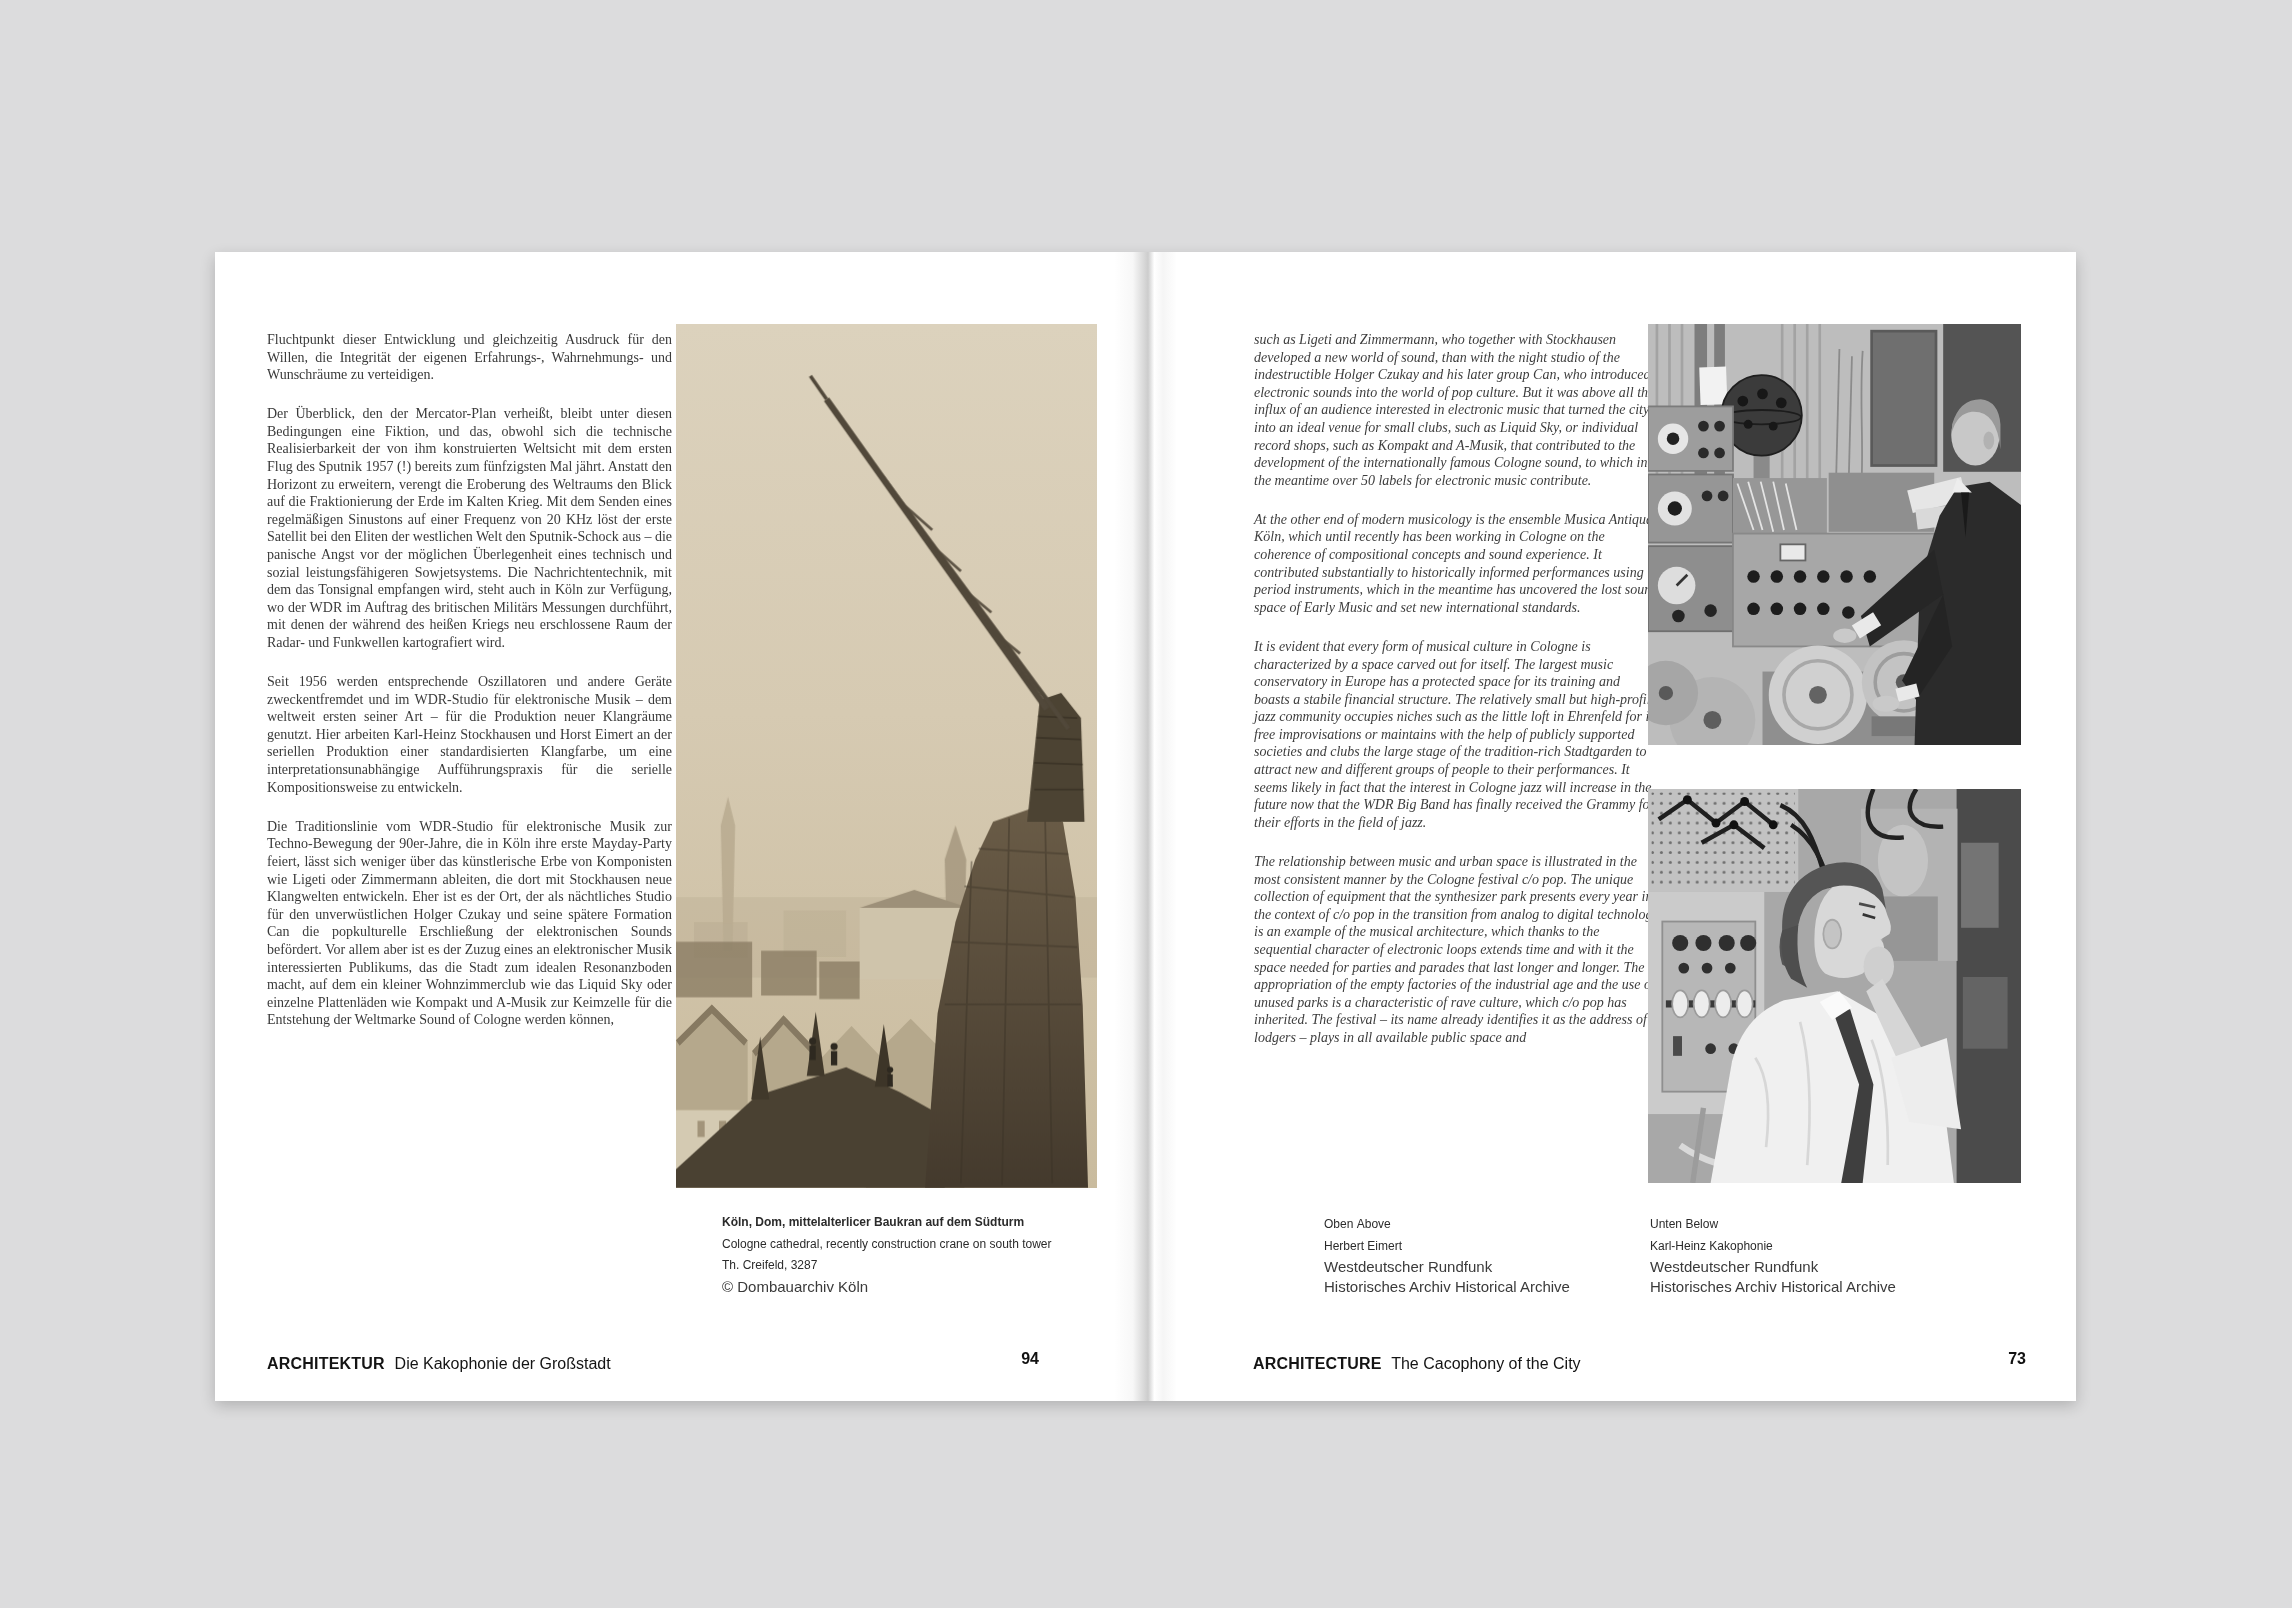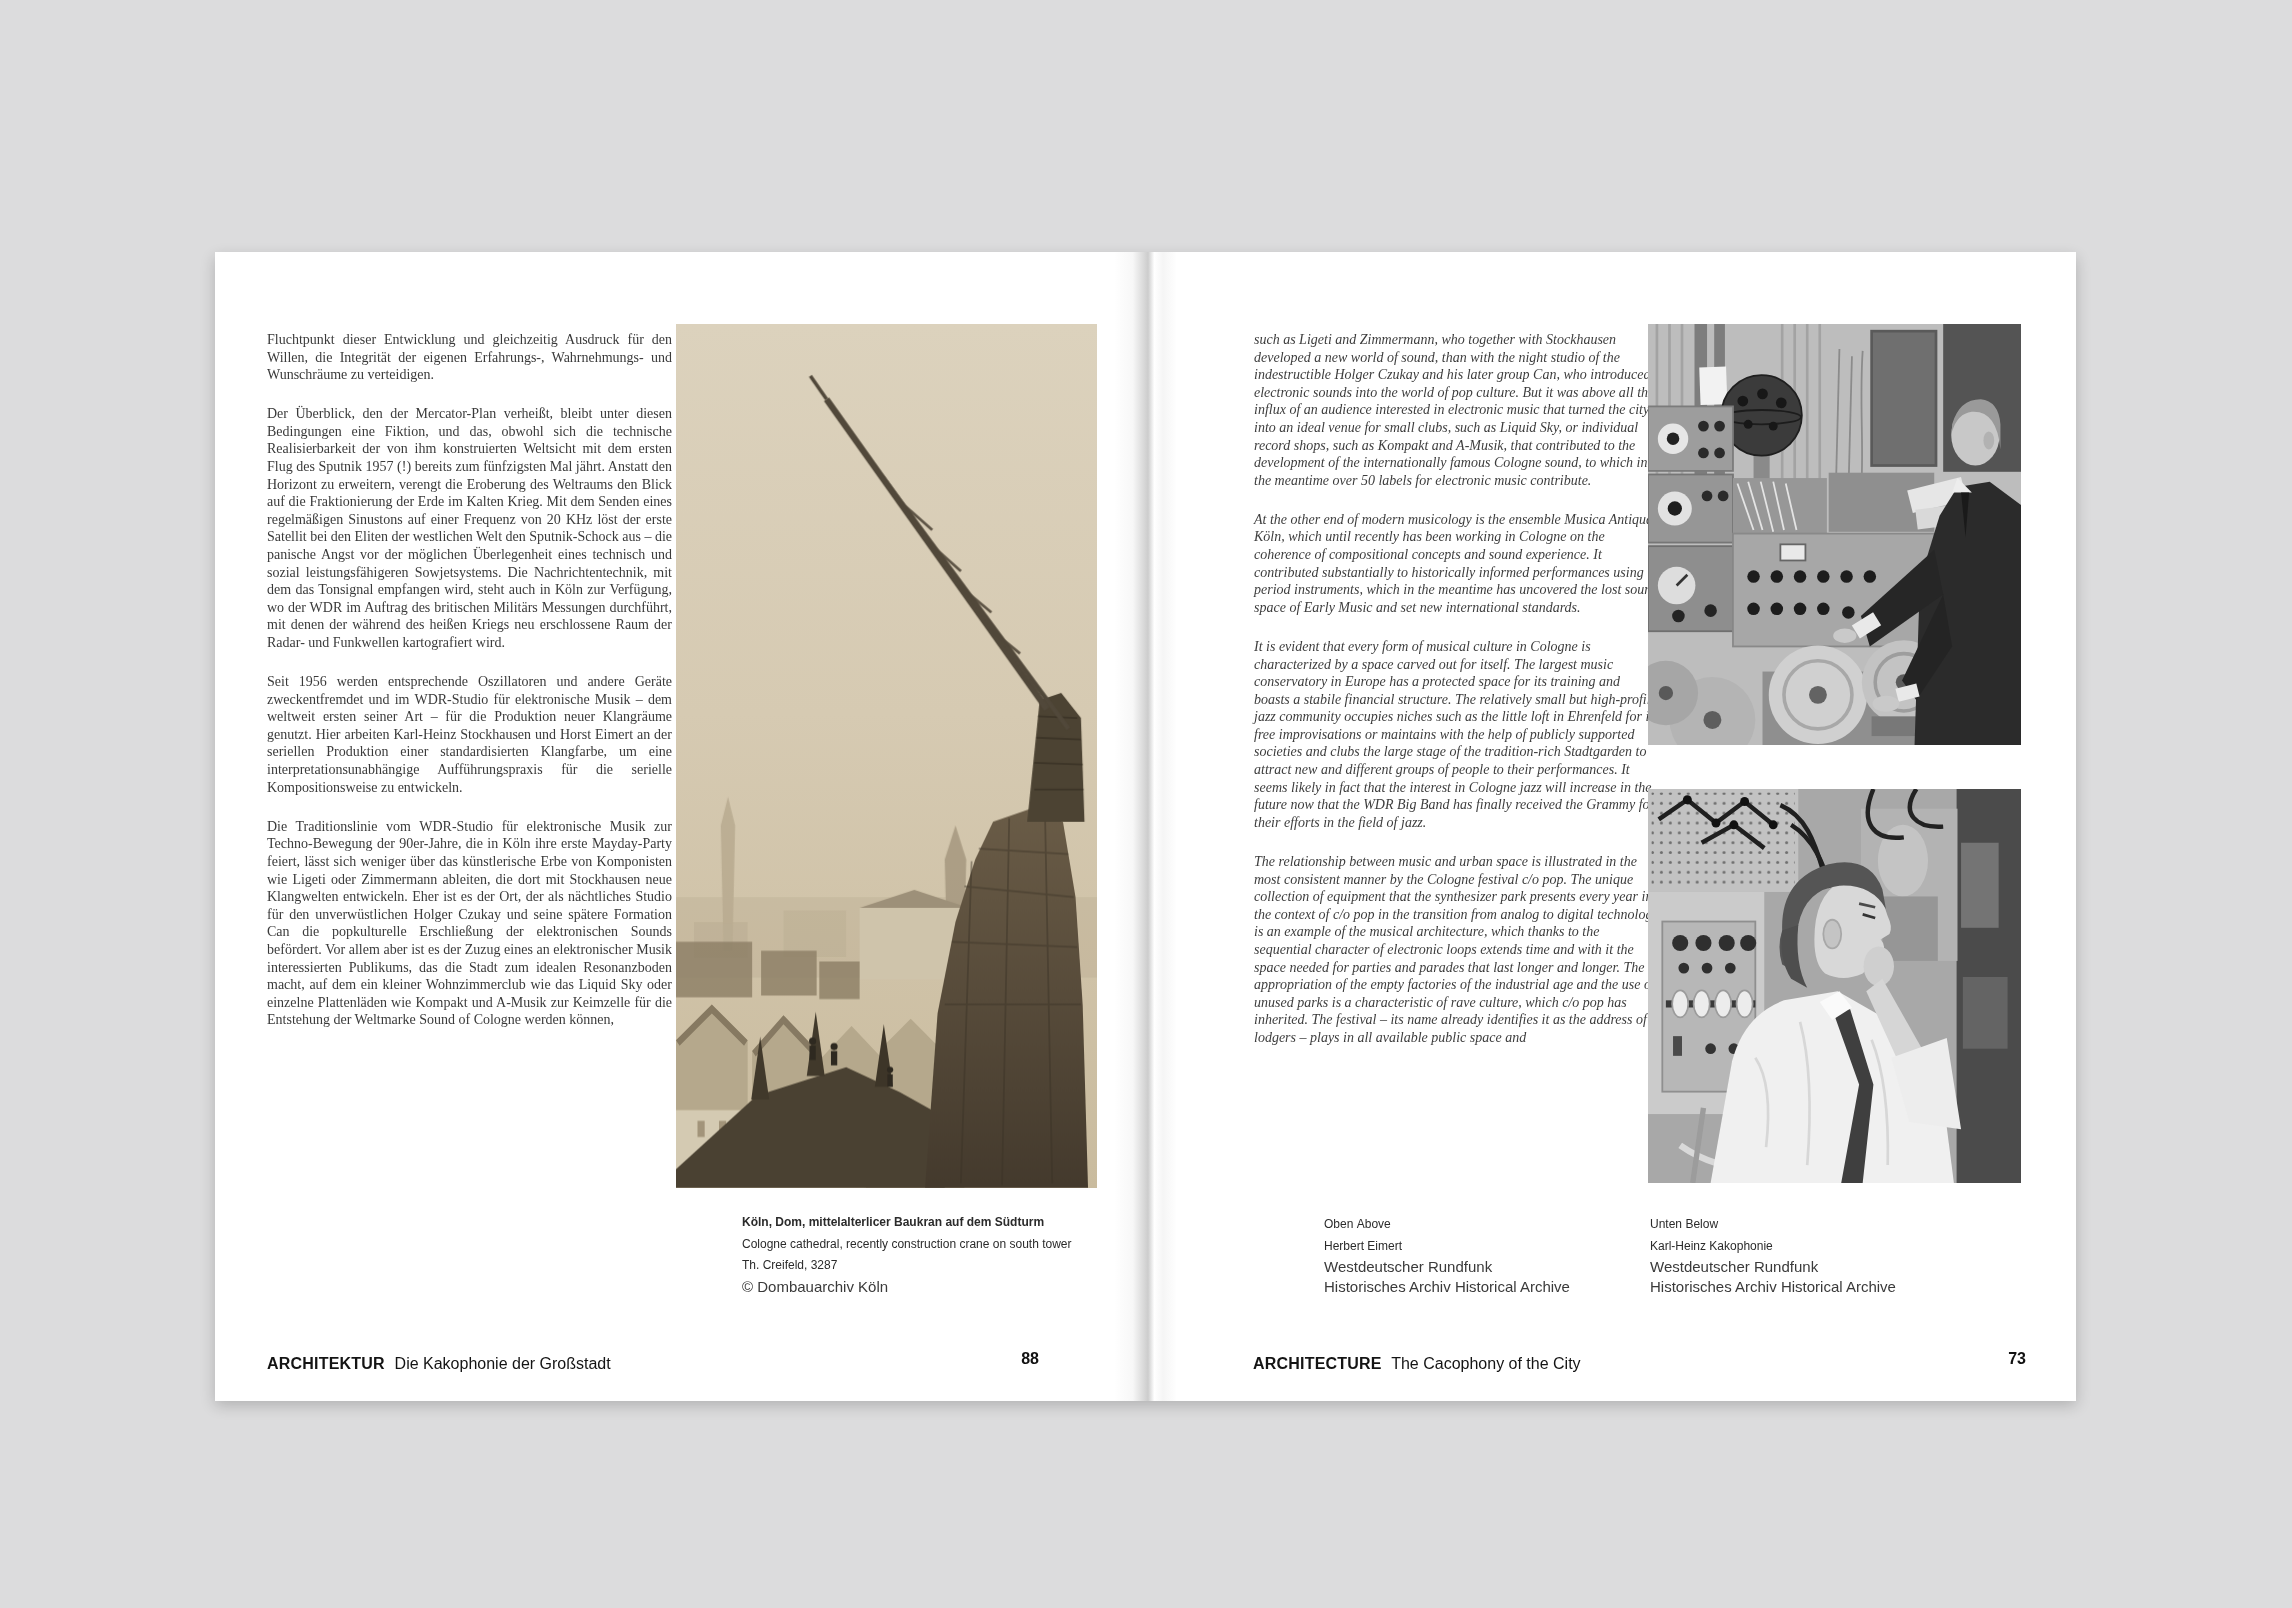--- a/index.html
+++ b/index.html
@@ -21,21 +21,21 @@
   
   .photo{position:absolute;overflow:hidden;background:#cfc3ab;}
   .photo svg{display:block;width:100%;height:100%;}
   #photo-cathedral{left:461px;top:72px;width:421px;height:864px;}
   #photo-eimert{left:1433px;top:72px;width:373px;height:421px;background:#b5b5b5;}
   #photo-stockhausen{left:1433px;top:537px;width:373px;height:394px;background:#a6a6a6;}
   
   .caption{position:absolute;font-size:12px;line-height:21.5px;color:#2b2b2b;}
   .caption .small{font-size:15px;line-height:19.7px;color:#3a3a3a;}
   .caption .it{}
-  #caption-cathedral{left:527px;top:960px;width:358px;}
+  #caption-cathedral{left:507px;top:960px;width:358px;}
   #caption-eimert{left:1109px;top:962px;width:296px;}
   #caption-stockhausen{left:1435px;top:962px;width:296px;}
   .cap-line{display:block;}
   
   .footer{position:absolute;top:1103px;font-size:16px;color:#141414;width:772px;}
   .footer .section{font-weight:bold;letter-spacing:0.2px;}
   .footer .sep{display:inline-block;width:5.4px;}
   #footer-left{left:52px;}
   #footer-right{left:1038px;}
   .pagenum{position:absolute;top:1098px;font-size:16px;font-weight:bold;color:#111;text-align:right;width:772px;}
@@ -173,21 +173,21 @@
         <span class="cap-line" style="font-weight:bold">Köln, Dom, mittelalterlicer Baukran auf dem Südturm</span>
         <span class="cap-line it">Cologne cathedral, recently construction crane on south tower</span>
         <span class="cap-line">Th. Creifeld, 3287</span>
         <span class="cap-line small">© Dombauarchiv Köln</span>
       </div>
 
       <div class="footer" id="footer-left">
         <span class="section">ARCHITEKTUR</span><span class="sep"></span>
         <span>Die Kakophonie der Großstadt</span>
       </div>
-      <div class="pagenum" id="pagenum-left">88</div>
+      <div class="pagenum" id="pagenum-left">94</div>
     </div>
 
     <div>
       <div class="col en-col" lang="en">
         <p>such as Ligeti and Zimmermann, who together with Stockhausen developed a new world of sound, than with the night studio of the indestructible Holger Czukay and his later group Can, who introduced electronic sounds into the world of pop culture. But it was above all the influx of an audience interested in electronic music that turned the city into an ideal venue for small clubs, such as Liquid Sky, or individual record shops, such as Kompakt and A-Musik, that contributed to the development of the internationally famous Cologne sound, to which in the meantime over 50 labels for electronic music contribute.</p>
         <p>At the other end of modern musicology is the ensemble Musica Antiqua Köln, which until recently has been working in Cologne on the coherence of compositional concepts and sound experience. It contributed substantially to historically informed performances using period instruments, which in the meantime has uncovered the lost sound space of Early Music and set new international standards.</p>
         <p>It is evident that every form of musical culture in Cologne is characterized by a space carved out for itself. The largest music conservatory in Europe has a protected space for its training and boasts a stabile financial structure. The relatively small but high-profile jazz community occupies niches such as the little loft in Ehrenfeld for its free improvisations or maintains with the help of publicly supported societies and clubs the large stage of the tradition-rich Stadtgarden to attract new and different groups of people to their performances. It seems likely in fact that the interest in Cologne jazz will increase in the future now that the WDR Big Band has finally received the Grammy for their efforts in the field of jazz.</p>
         <p>The relationship between music and urban space is illustrated in the most consistent manner by the Cologne festival c/o pop. The unique collection of equipment that the synthesizer park presents every year in the context of c/o pop in the transition from analog to digital technology is an example of the musical architecture, which thanks to the sequential character of electronic loops extends time and with it the space needed for parties and parades that last longer and longer. The appropriation of the empty factories of the industrial age and the use of unused parks is a characteristic of rave culture, which c/o pop has inherited. The festival – its name already identifies it as the address of lodgers – plays in all available public space and</p>
       </div>
 

